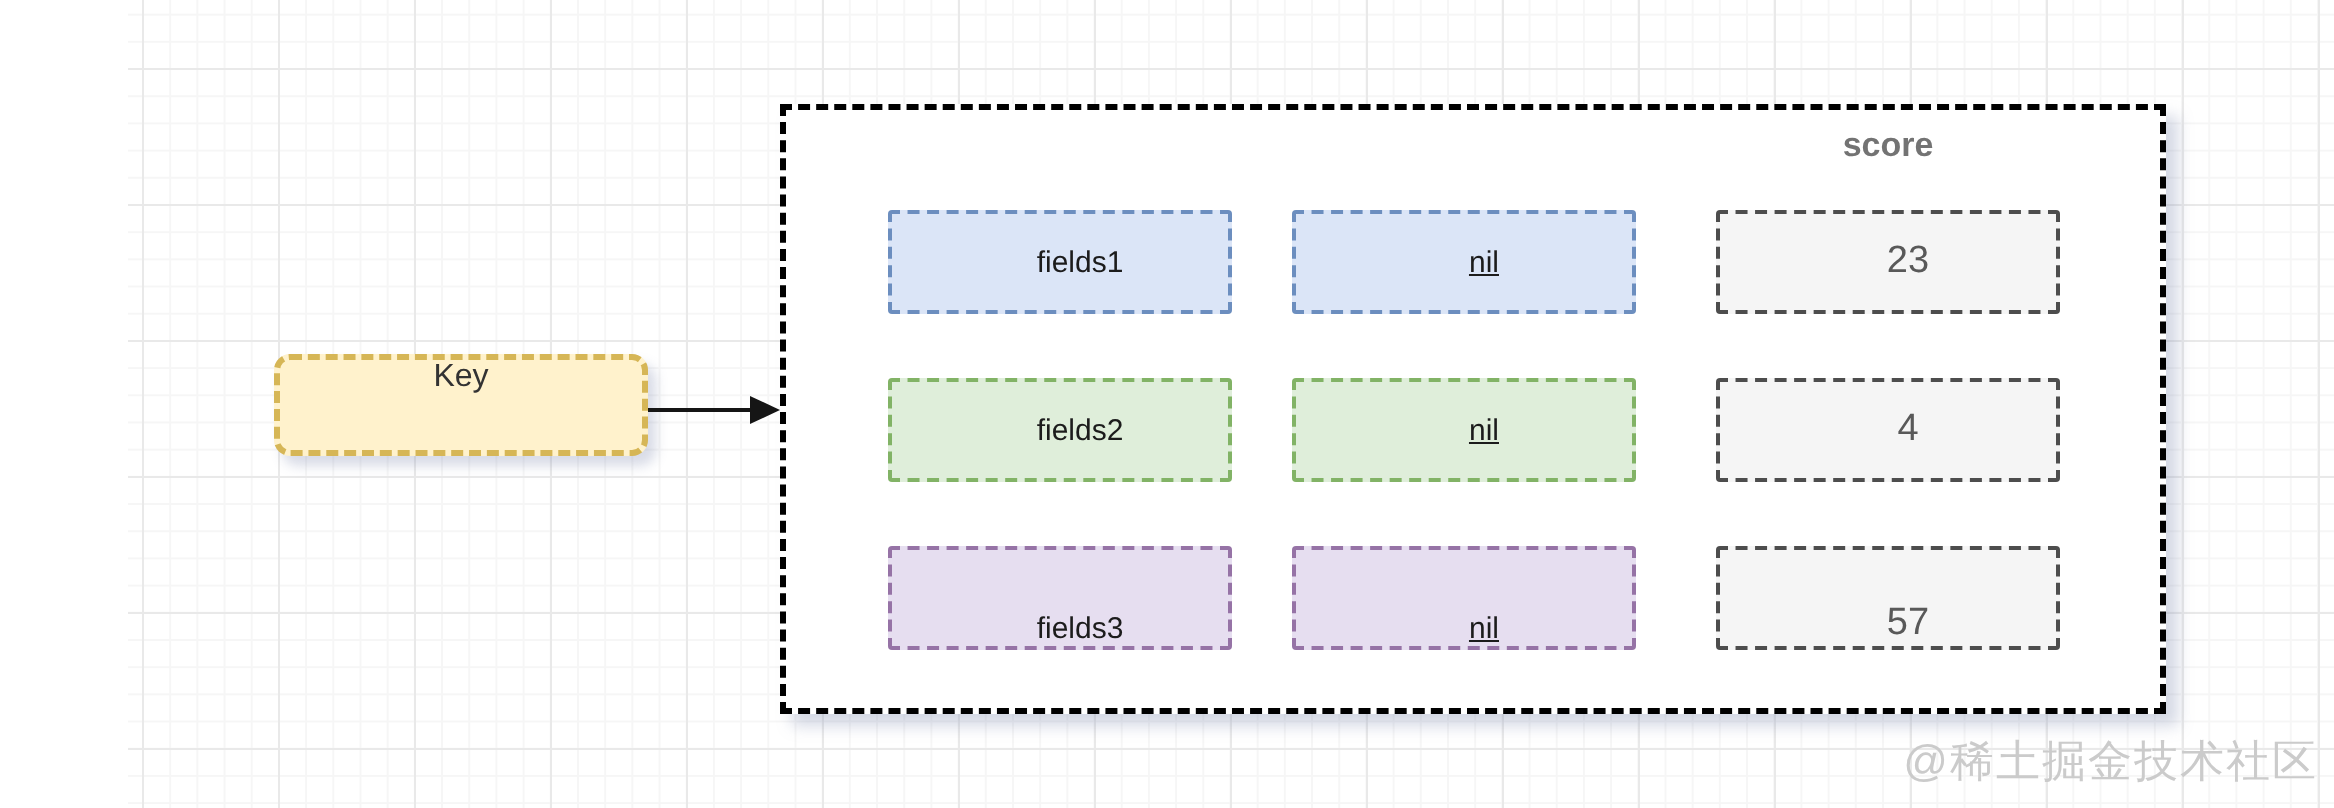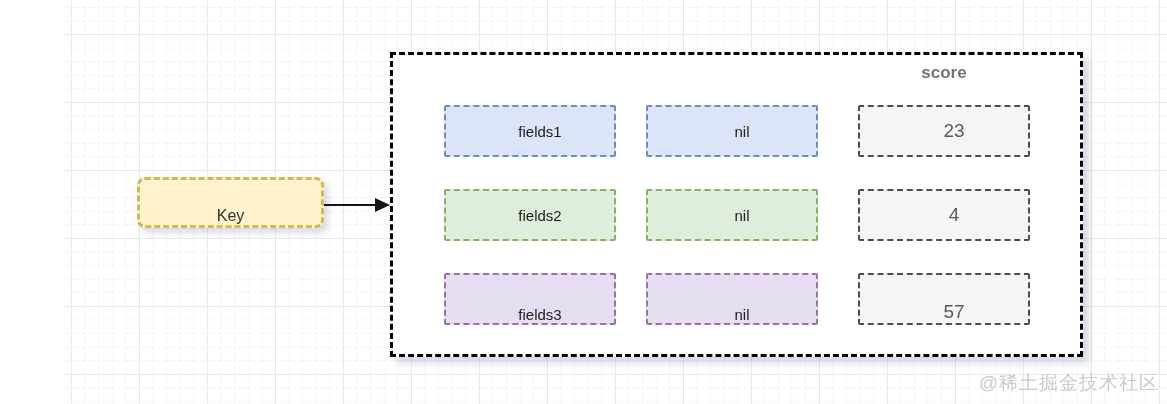--- a/index.html
+++ b/index.html
@@ -13,21 +13,21 @@
     background-image:
       linear-gradient(90deg,#e9e9e9 1px,transparent 1px),
       linear-gradient(0deg,#e9e9e9 1px,transparent 1px),
       linear-gradient(90deg,#f6f6f6 1px,transparent 1px),
       linear-gradient(0deg,#f6f6f6 1px,transparent 1px);
     background-size:68px 68px,68px 68px,13.6px 13.6px,13.6px 13.6px;
     background-position:7px 35px,7px 35px,7px 35px,7px 35px;
   }
   .node{
     position:absolute;box-sizing:border-box;
-    display:flex;align-items:flex-end;justify-content:center;
+    display:flex;align-items:flex-start;justify-content:center;
   }
   .key-node{
     left:137px;top:177px;width:187px;height:51px;
     border:3px dashed #d6b656;border-radius:8px;background:#fff2cc;
     font-size:16px;color:#333333;
     box-shadow:4px 5px 6px rgba(130,140,175,0.30);
   }
   .arrow-line{
     position:absolute;left:324px;top:204px;width:53px;height:0;
     border-top:2px solid #151515;
@@ -47,31 +47,31 @@
     position:absolute;left:465px;top:8px;width:172px;
     text-align:center;font-weight:bold;font-size:17px;color:#737373;
   }
   .cell{
     position:absolute;box-sizing:border-box;width:172px;height:52px;
     display:flex;align-items:center;justify-content:center;
     border:2.5px dashed #888888;border-radius:2px;
     font-size:15px;color:#1c1c1c;padding-left:20px;
   }
   .col-field{left:51px;}
-  .col-value{left:253px;}
+  .col-value{left:253px;text-decoration:underline;}
   .col-score{left:465px;}
   .row-0{top:50px;}
   .row-1{top:134px;}
   .row-2{top:218px;align-items:flex-end;}
   .score-cell{
     background:#f5f5f5;border-color:#4d4d4d;color:#595959;font-size:19px;
   }
   .watermark{
     position:absolute;right:8px;bottom:8px;
-    font-size:19px;color:#cbcbcb;letter-spacing:1px;
+    font-size:22px;color:#cbcbcb;letter-spacing:1px;
   }
 </style>
 </head>
 <body>
 
 <div class="grid-layer"></div>
 
 <div class="node key-node" style="background: rgb(255, 242, 204); border-color: rgb(214, 182, 86);">
   <span>Key</span>
 </div>

